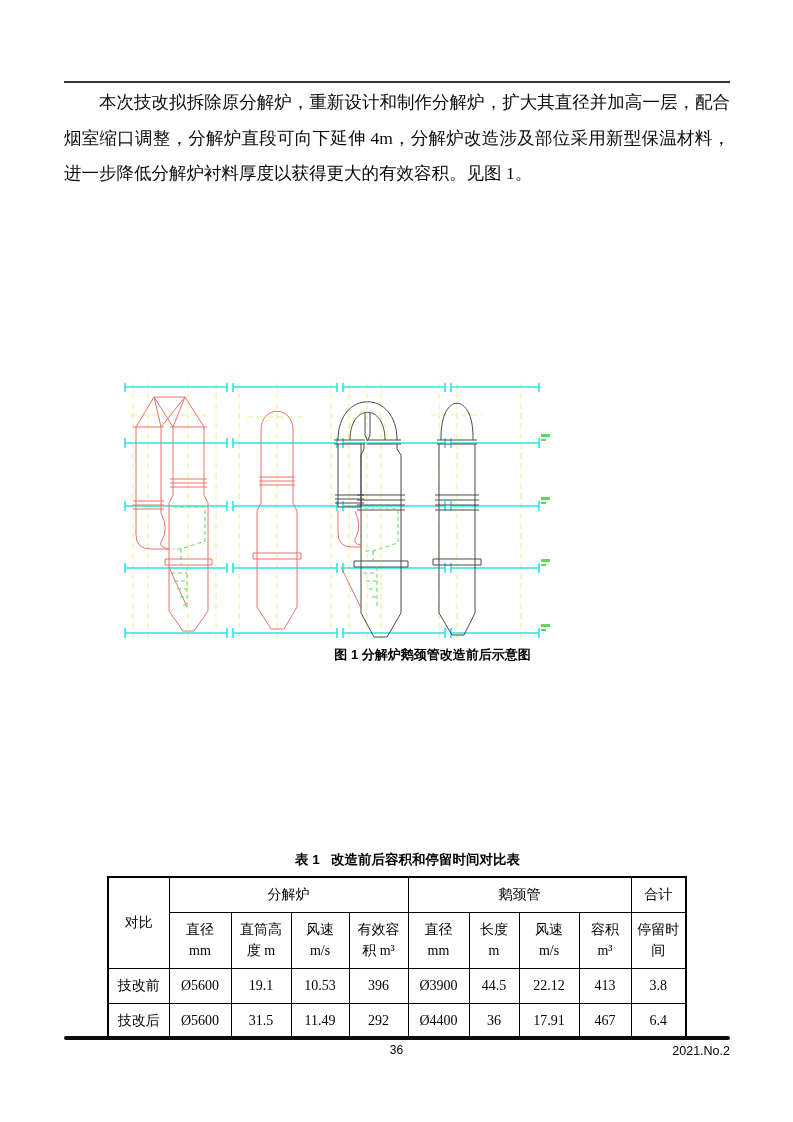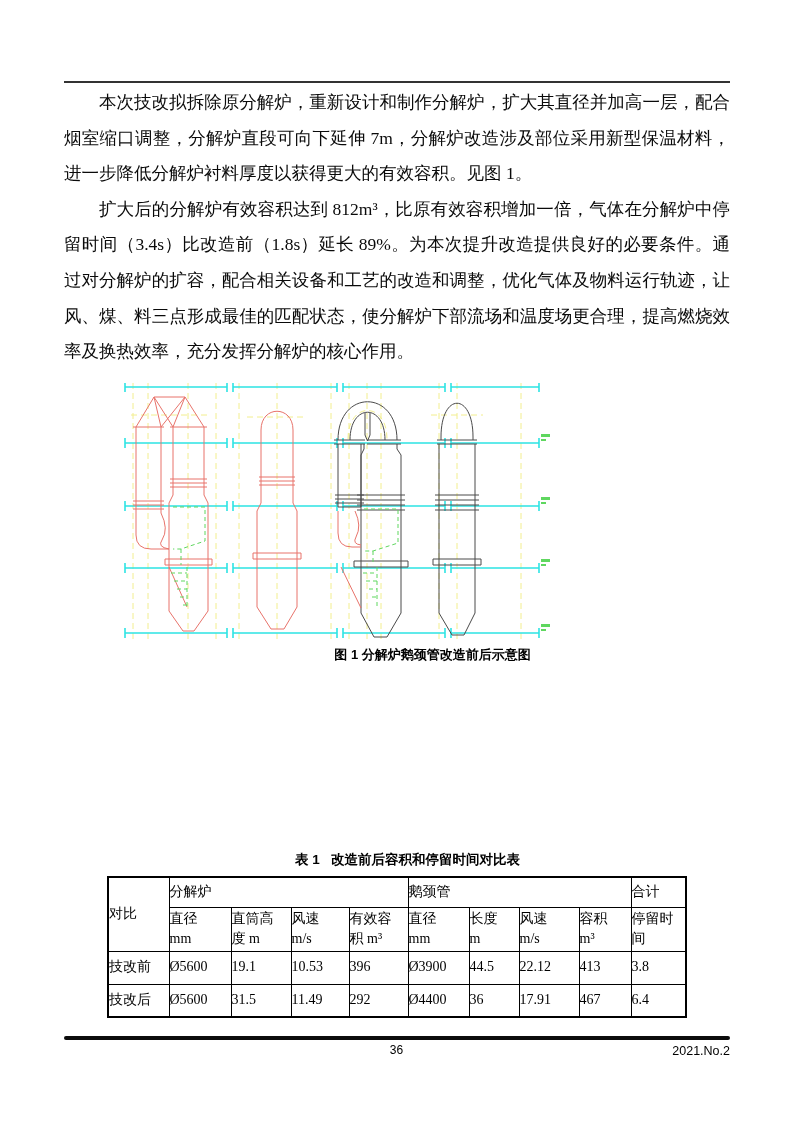--- a/index.html
+++ b/index.html
@@ -58,23 +58,23 @@
     text-align:center;font-weight:bold;font-size:13.5px;
     font-family:"Liberation Sans", sans-serif;
     white-space:pre;
   }
   table.cmp{
     position:absolute;top:876px;left:107px;
     width:578px;border-collapse:collapse;
     font-size:14px;table-layout:fixed;
   }
   table.cmp td{
-    border:1px solid #000;text-align:left;vertical-align:middle;
+    border:1px solid #000;text-align:center;vertical-align:middle;
     white-space:pre-line;line-height:1.45;
-    padding:1px 0;
+    padding:7px 0;
   }
   table.cmp{border:2px solid #000;}
   table.cmp tr.grp td{height:30px;}
   table.cmp tr.sub td{height:44px;}
   table.cmp tr.data td{height:33px;}
   .footer-rule{
     position:absolute;top:1036px;left:64px;width:666px;height:4px;
     background:#0c0c0c;border-radius:2px;
   }
   .footer-page{
@@ -95,22 +95,21 @@
   svg .greenfill{fill:var(--detail-line);}
 </style>
 </head>
 <body>
 
 <div class="page">
 
   <div class="header-rule"></div>
 
   <div class="text-block-1">
-    <p class="para">本次技改拟拆除原分解炉，重新设计和制作分解炉，扩大其直径并加高一层，配合烟室缩口调整，分解炉直段可向下延伸 7m，分解炉改造涉及部位采用新型保温材料，进一步降低分解炉衬料厚度以获得更大的有效容积。见图 1。</p>
-    <p class="para">扩大后的分解炉有效容积达到 812m³，比原有效容积增加一倍，气体在分解炉中停留时间（3.4s）比改造前（1.8s）延长 89%。为本次提升改造提供良好的必要条件。通过对分解炉的扩容，配合相关设备和工艺的改造和调整，优化气体及物料运行轨迹，让风、煤、料三点形成最佳的匹配状态，使分解炉下部流场和温度场更合理，提高燃烧效率及换热效率，充分发挥分解炉的核心作用。</p>
+    <p class="para">本次技改拟拆除原分解炉，重新设计和制作分解炉，扩大其直径并加高一层，配合烟室缩口调整，分解炉直段可向下延伸 4m，分解炉改造涉及部位采用新型保温材料，进一步降低分解炉衬料厚度以获得更大的有效容积。见图 1。</p>
   </div>
 
   <div class="figure-wrap">
     <svg viewBox="0 0 430 262" width="430" height="262">
 
       <g>
         <path class="cl" d="M12 0V258 M27 0V258 M67 0V258 M95 0V258 M118 0V258 M156 0V258 M210 0V258 M228 0V258 M246 0V258 M260 0V258 M318 0V258 M336 0V258 M400 0V258"></path>
         <path class="cl" d="M10 32H90 M126 34H186 M310 32H362"></path>
         <path class="cl" d="M227 56C227 18 266 18 266 56"></path>
       </g>

